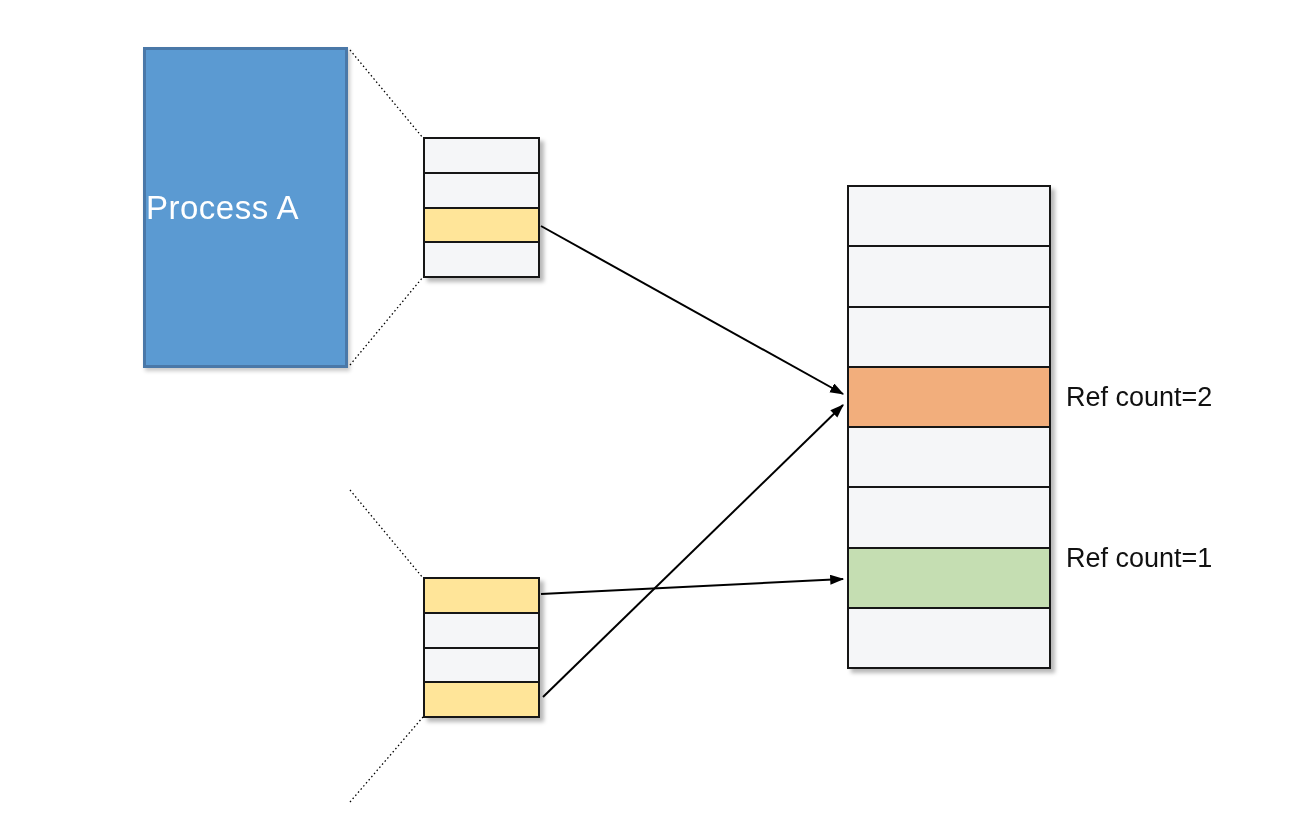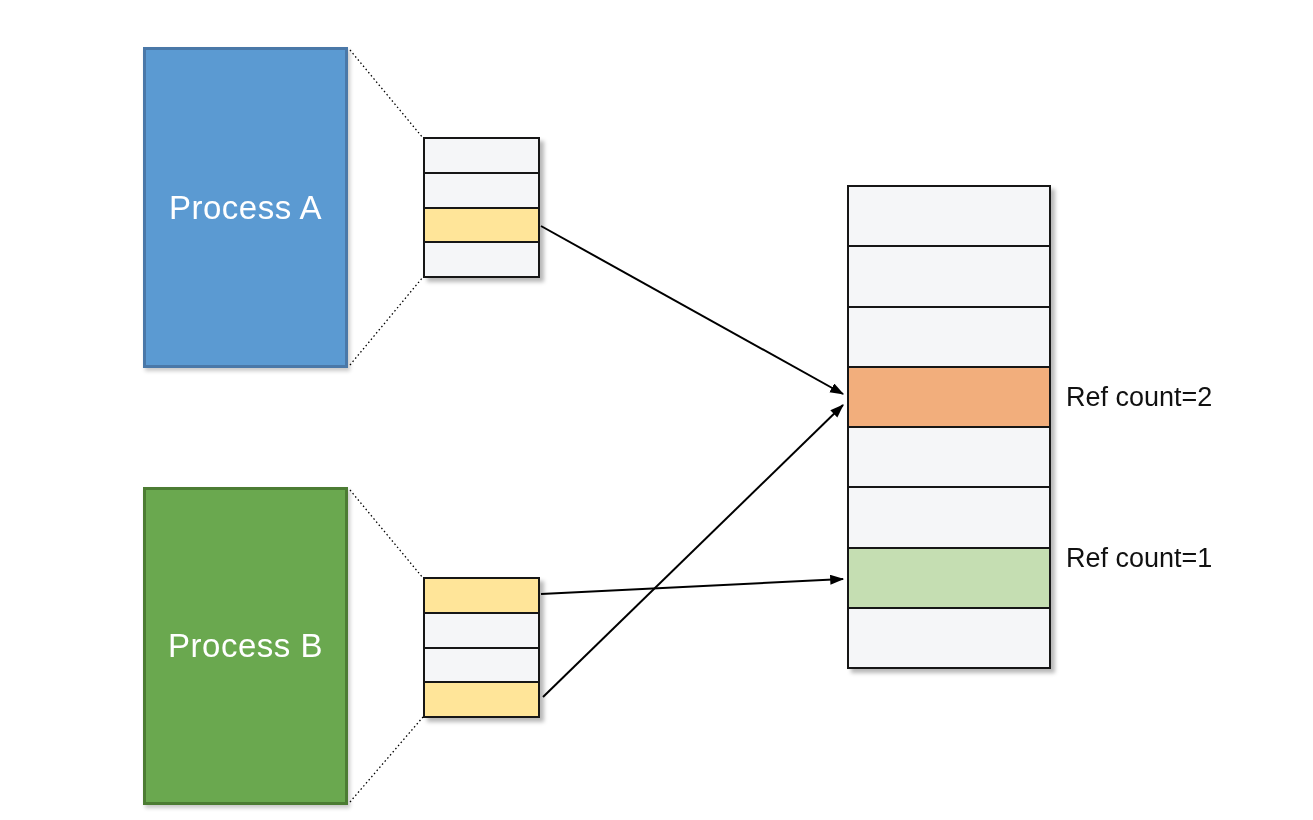--- a/index.html
+++ b/index.html
@@ -15,21 +15,21 @@
     font-family: "Liberation Sans", sans-serif;
     overflow: hidden;
   }
   .canvas * { box-sizing: border-box; }
 
   .process-box {
     position: absolute;
     border: 3px solid #4a78a8;
     display: flex;
     align-items: center;
-    justify-content: center;
+    justify-content: flex-start;
     color: #ffffff;
     font-size: 33px;
     letter-spacing: 0.5px;
     box-shadow: 2px 3px 4px rgba(0,0,0,0.22);
   }
   #process-a { left: 143px; top: 47px;  width: 205px; height: 321px; }
   #process-b { left: 143px; top: 487px; width: 205px; height: 318px; }
 
   .cell-table {
     position: absolute;
@@ -81,23 +81,20 @@
 </style>
 </head>
 <body>
 
 <div class="canvas">
 
   <div class="process-box" id="process-a" style="background: rgb(91, 154, 210); border-color: rgb(74, 120, 168);">
     <span>Process A</span>
   </div>
 
-  <div class="process-box" id="process-b" style="background: rgb(106, 168, 79); border-color: rgb(76, 124, 51);">
-    <span>Process B</span>
-  </div>
 
   <div class="cell-table" id="page-table-a">
     <div class="row" style="background: rgb(245, 246, 248);"></div>
     <div class="row" style="background: rgb(245, 246, 248);"></div>
     <div class="row" style="background: rgb(255, 229, 153);"></div>
     <div class="row" style="background: rgb(245, 246, 248);"></div>
   </div>
 
   <div class="cell-table" id="page-table-b">
     <div class="row" style="background: rgb(255, 229, 153);"></div>

